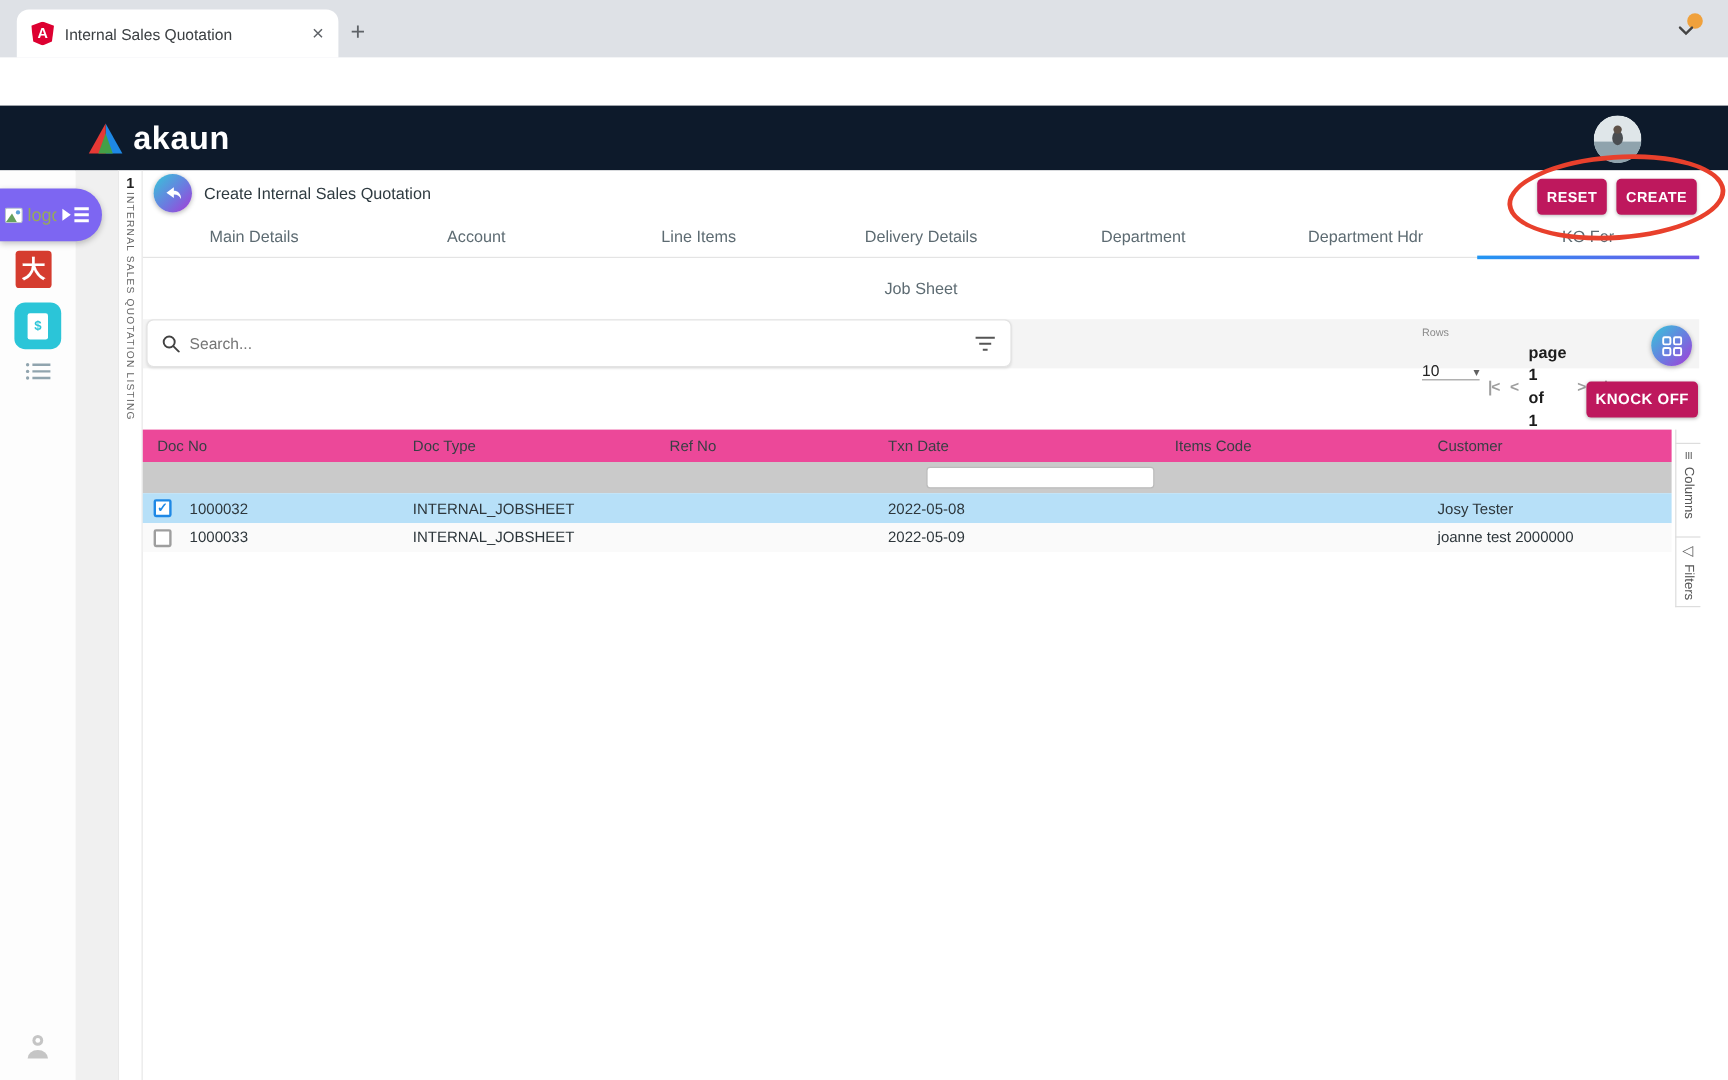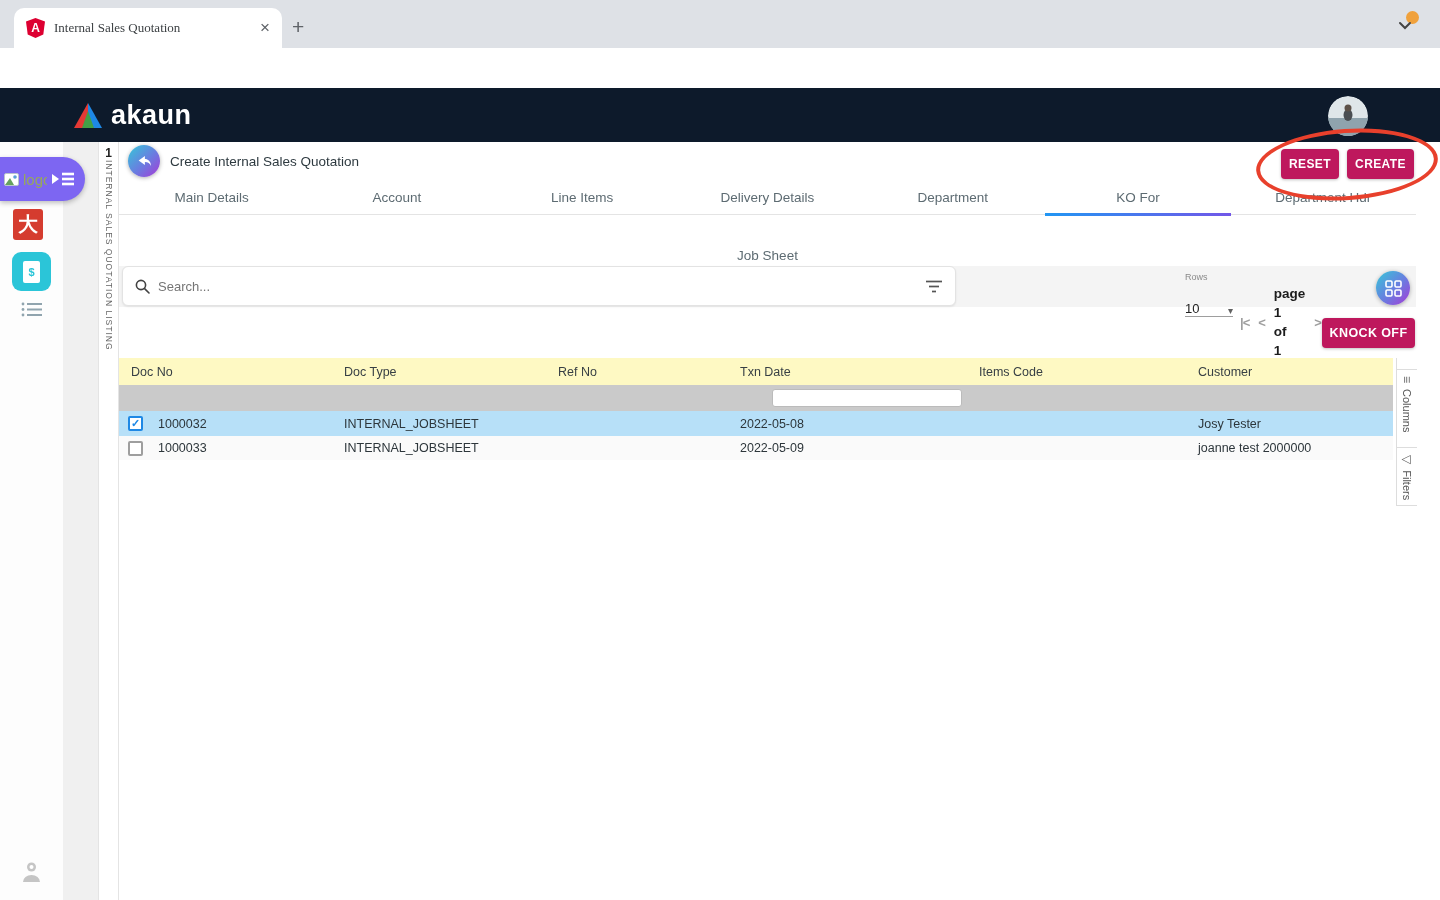--- a/index.html
+++ b/index.html
@@ -5,21 +5,21 @@
   * { margin:0; padding:0; box-sizing:border-box; }
   html,body { width:1440px; height:900px; }
   body { font-family:"Liberation Sans", sans-serif; background:#fff; }
   #screen { position:relative; width:1440px; height:900px; overflow:hidden; background:#fff; }
   .abs { position:absolute; }
 
   
   #tabstrip { left:0; top:0; width:1440px; height:48px; background:#dee1e6; }
   #active-tab { left:14px; top:8px; width:268px; height:40px; background:#fff; border-radius:10px 10px 0 0; display:flex; align-items:center; padding:0 10px 0 12px; }
   .ng-shield { width:19px; height:20px; background:#dd0031; clip-path:polygon(50% 0,100% 17%,91% 83%,50% 100%,9% 83%,0 17%); display:flex; align-items:center; justify-content:center; color:#fff; font-size:12px; font-weight:bold; }
-  #tab-title { margin-left:9px; font-size:13px; color:#3c4043; flex:1; white-space:nowrap; overflow:hidden;font-family:Liberation Serif, serif; }
+  #tab-title { margin-left:9px; font-size:13px; color:#3c4043; flex:1; white-space:nowrap; overflow:hidden; }
   #tab-close { font-size:17px; color:#5f6368; cursor:pointer; padding:0 2px; }
   #new-tab { left:292px; top:17px; font-size:21px; color:#5f6368; line-height:20px; }
   #rec-dot { left:1406px; top:11px; width:13px; height:13px; border-radius:50%; background:#f0a13c; }
   #strip-chevron { left:1398px; top:21px; color:#444; }
 
   #toolbar { left:0; top:48px; width:1440px; height:40px; background:#fff; }
   .nav-ic { position:absolute; top:56px; width:24px; height:24px; display:flex; align-items:center; justify-content:center; }
   .ic-svg { display:block; }
 
   #urlbar { left:121px; top:50px; width:1163px; height:35px; background:#fff; border:3px solid #f5399b; border-radius:18px; display:flex; align-items:center; padding:0 14px; }
@@ -59,40 +59,40 @@
   #back-btn { left:128px; top:145px; width:32px; height:32px; }
   #page-title { left:170px; top:154px; font-size:13.5px; font-weight:500; color:#2e3a40; }
   .blue-btn { position:absolute; background:#be185d; color:#fff; border:none; border-radius:4px; font-family:inherit; font-size:12px; font-weight:bold; letter-spacing:.4px; display:flex; align-items:center; justify-content:center; cursor:pointer; box-shadow:0 1px 3px rgba(0,0,0,.25); }
   #reset-btn { left:1281px; top:149px; width:58px; height:30px; }
   #create-btn { left:1347px; top:149px; width:67px; height:30px; }
 
   
   #tabs { left:119px; top:186px; width:1297px; height:29px; display:flex; border-bottom:1px solid #e4e4e4; }
   .tab { flex:1; text-align:center; font-size:13.5px; color:#5d6b72; padding-top:4px; position:relative; cursor:pointer; }
   .tab.active::after { content:""; position:absolute; left:0; right:0; bottom:-2px; height:3px; background:linear-gradient(90deg,#2196f3,#7257e8); }
-  #subtab { left:119px; top:233px; width:1297px; text-align:center; font-size:13.5px; color:#5d6b72;margin-top:15px; }
+  #subtab { left:119px; top:233px; width:1297px; text-align:center; font-size:13.5px; color:#5d6b72; }
 
   
   #band { left:119px; top:266px; width:1297px; height:41px; background:#f4f4f4; }
-  #searchbox { left:122px; top:266px; width:834px; height:40px; background:#fff; border:1px solid #e3e3e3; border-radius:6px; display:flex; align-items:center; padding:0 12px; box-shadow:0 1px 2px rgba(0,0,0,.08); }
+  #searchbox { left:122px; top:266px; width:721px; height:40px; background:#fff; border:1px solid #e3e3e3; border-radius:6px; display:flex; align-items:center; padding:0 12px; box-shadow:0 1px 2px rgba(0,0,0,.08); }
   #search-input { border:none; outline:none; flex:1; font-family:inherit; font-size:13px; color:#333; margin-left:8px; background:transparent; }
   #search-input::placeholder { color:#757575; }
   #rows-label { left:1185px; top:272px; font-size:9px; color:#8a8a8a; }
   #rows-select { left:1185px; top:298px; width:48px; height:19px; border-bottom:1px solid #9e9e9e; font-size:13px; color:#222; display:flex; align-items:flex-end; justify-content:space-between; cursor:pointer; }
   #rows-caret { font-size:10px; color:#616161; }
   #pager { left:1240px; top:286px; display:flex; align-items:center; gap:9px; font-size:13px; color:#9e9e9e; }
   .pager-btn { letter-spacing:-1px; cursor:pointer; font-weight:bold; }
   #pager-text { color:#1c1c1c; font-weight:bold; font-size:13.5px; display:flex; gap:4px;flex-direction:column; }
   #grid-btn { left:1376px; top:271px; width:34px; height:34px; }
 
   #knockoff-btn { left:1322px; top:318px; width:93px; height:30px; font-size:12.5px; }
 
   
   .trow { position:absolute; left:119px; width:1274px; display:flex; align-items:center; font-size:12.5px; color:#2d363b; }
-  #thead { top:358px; height:27px; background:#fef9c3; font-weight:500; color:#373f44; }
+  #thead { top:358px; height:27px; background:#ec4899; font-weight:500; color:#373f44; }
   #tfilter { top:385px; height:26px; background:#cacaca; }
   #trow0 { top:411px; height:25px; background:#b7e0f8; }
   #trow1 { top:436px; height:24px; background:#fafafa; }
   .c-check { width:33px; display:flex; justify-content:center; }
   .c-docno { width:188px; padding-left:6px; }
   .c-doctype { width:213px; padding-left:4px; }
   .c-refno { width:187px; padding-left:5px; }
   .c-txndate { width:227px; text-align:left; padding-right:6px; }
   .c-branch { width:223px; padding-left:12px; }
   .c-customer { width:203px; padding-left:8px; }
@@ -258,22 +258,22 @@
   <button class="blue-btn" id="reset-btn">RESET</button>
   <button class="blue-btn" id="create-btn">CREATE</button>
   <div class="abs" id="annot-ellipse"></div>
 
   <div class="abs" id="tabs">
     <div class="tab">Main Details</div>
     <div class="tab">Account</div>
     <div class="tab">Line Items</div>
     <div class="tab">Delivery Details</div>
     <div class="tab">Department</div>
+    <div class="tab">Department Hdr</div>
     <div class="tab active">KO For</div>
-    <div class="tab">Department Hdr</div>
   </div>
   <div class="abs" id="subtab">Job Sheet</div>
 
   <div class="abs" id="band"></div>
   <div class="abs" id="searchbox">
     <svg width="15" height="15" viewBox="0 0 15 15">
         <circle cx="6" cy="6" r="4.6" stroke="#424242" stroke-width="1.6" fill="none"></circle>
         <line x1="9.6" y1="9.6" x2="14" y2="14" stroke="#424242" stroke-width="1.6" stroke-linecap="round"></line>
       </svg>
     <input id="search-input" placeholder="Search..." style="">

